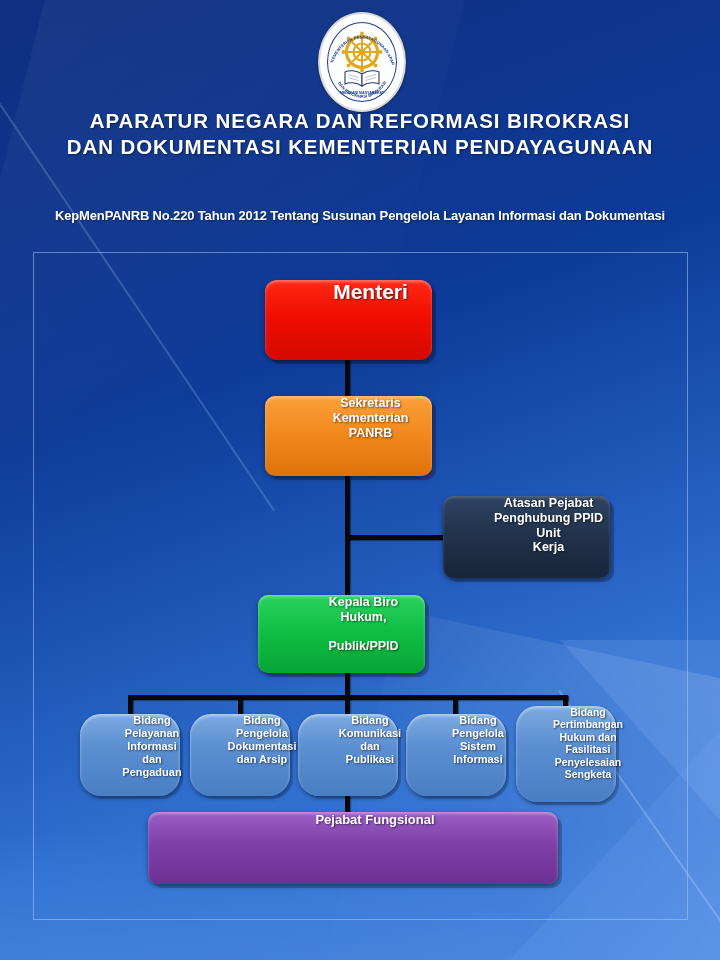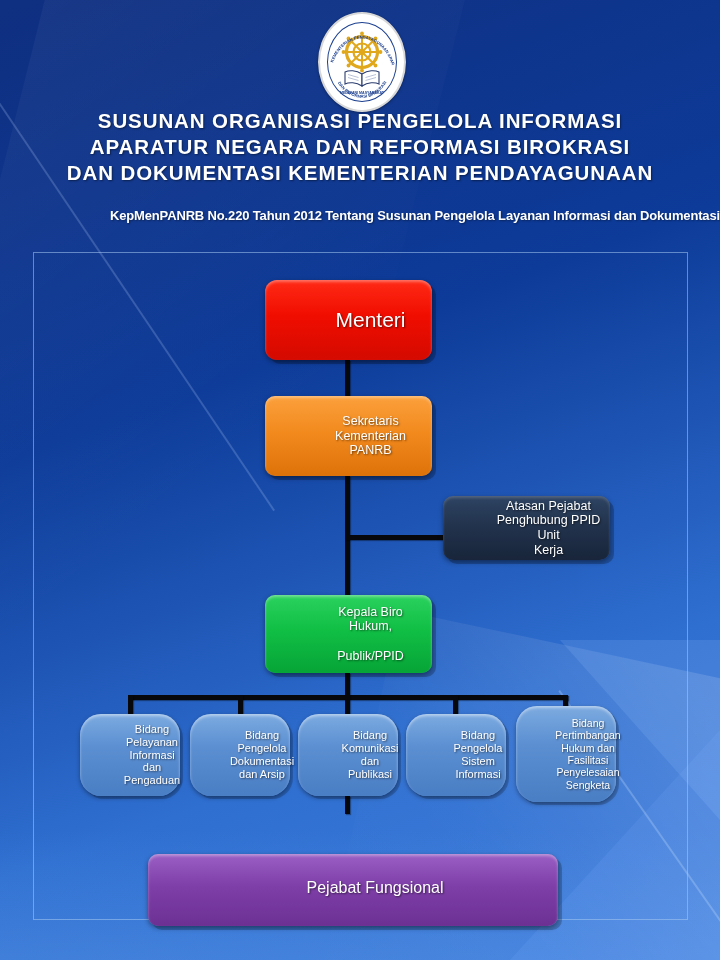--- a/index.html
+++ b/index.html
@@ -101,21 +101,21 @@
     font-weight: bold;
     letter-spacing: 0.9px;
     line-height: 26px;
     text-shadow: 1px 1px 2px rgba(0,0,0,0.45);
     white-space: nowrap;
   }
   .subtitle {
     position: absolute;
     left: 0; right: 0;
     top: 208px;
-    text-align: right;
+    text-align: center;
     color: #ffffff;
     font-size: 13px;
     font-weight: bold;
     letter-spacing: -0.15px;
     text-shadow: 1px 1px 2px rgba(0,0,0,0.40);
     white-space: nowrap;
   }
 
   
   .chart-frame {
@@ -131,25 +131,25 @@
     position: absolute;
     background: #06080c;
     box-shadow: 1px 1px 1px rgba(0,0,0,0.35);
   }
 
   
   .node {
     position: absolute;
     box-sizing: border-box;
     display: flex;
-    align-items: center;
+    align-items: flex-start;
     justify-content: center;
     text-align: center;
     color: #ffffff;
-    font-weight: normal;
+    font-weight: bold;
     text-shadow: 1px 1px 2px rgba(0,0,0,0.55);
     border-radius: 10px;
     line-height: 1.18;
     padding-left: 44px;
   }
   .node .lbl { display: block; padding: 0 6px; }
 
   .node-menteri {
     left: 265px; top: 280px;
     width: 167px; height: 80px;
@@ -162,52 +162,51 @@
   .node-sekretaris {
     left: 265px; top: 396px;
     width: 167px; height: 80px;
     font-size: 12.5px;
     background: linear-gradient(180deg, #fba03c 0%, #f28a1e 45%, #dd7209 100%);
     box-shadow: 4px 4px 0 rgba(0,0,0,0.22), 0 2px 5px rgba(0,0,0,0.4),
                 inset 0 2px 3px rgba(255,255,255,0.35);
   }
   .node-atasan {
     left: 443px; top: 496px;
-    width: 167px; height: 64px;
+    width: 167px; height: 82px;
     font-size: 12.5px;
     background: linear-gradient(180deg, #2e4463 0%, #22334d 45%, #18253a 100%);
     box-shadow: 4px 4px 0 rgba(0,0,0,0.22), 0 2px 5px rgba(0,0,0,0.4),
                 inset 0 2px 3px rgba(255,255,255,0.18);
   }
   .node-kabiro {
-    left: 265px; top: 595px;
+    left: 258px; top: 595px;
     width: 167px; height: 78px;
     font-size: 12.5px;
     background: linear-gradient(180deg, #2ad15e 0%, #11bf45 45%, #06a436 100%);
     box-shadow: 4px 4px 0 rgba(0,0,0,0.22), 0 2px 5px rgba(0,0,0,0.4),
                 inset 0 2px 3px rgba(255,255,255,0.35);
   }
   .node-bidang {
     top: 714px;
     width: 100px; height: 82px;
     font-size: 11px;
     border-radius: 21px;
     background: linear-gradient(180deg, #7dabe0 0%, #5b8fd2 40%, #4a7ec4 100%);
     box-shadow: 3px 3px 0 rgba(0,0,0,0.18), 0 2px 4px rgba(0,0,0,0.35),
                 inset 0 2px 3px rgba(255,255,255,0.45);
   }
   .node-fungsional {
     left: 148px; top: 812px;
     width: 410px; height: 72px;
-    font-size: 16px;
+    font-size: 13px;
     border-radius: 10px;
     background: linear-gradient(180deg, #9a5fc4 0%, #7e3fa8 45%, #6c3093 100%);
     box-shadow: 4px 4px 0 rgba(0,0,0,0.20), 0 2px 5px rgba(0,0,0,0.4),
                 inset 0 2px 3px rgba(255,255,255,0.35);
-    margin-top: 42px;
   }
   .node-fungsional .lbl span { display: block; }
   .node-fungsional .fl1 { margin-bottom: 4px; }
 </style>
 </head>
 <body>
 
 <div id="poster">
 
   <div class="deco deco-tl"></div>
@@ -265,21 +264,20 @@
         </text>
         <text font-family="'Liberation Sans', sans-serif" font-size="4.2" fill="#1b3f8f" font-weight="bold">
           <textPath href="#arcBot" startOffset="14%">DAN REFORMASI BIROKRASI</textPath>
         </text>
         <text x="42" y="80" text-anchor="middle" font-family="'Liberation Sans', sans-serif" font-size="3.6" fill="#1b3f8f" font-weight="bold">MELAYANI MASYARAKAT</text>
       </svg>
     </div>
   </div>
 
   <div class="title-block">
-    <div class="title-line">SUSUNAN ORGANISASI PENGELOLA INFORMASI</div>
     <div class="title-line">APARATUR NEGARA DAN REFORMASI BIROKRASI</div>
     <div class="title-line">DAN DOKUMENTASI KEMENTERIAN PENDAYAGUNAAN</div>
   </div>
   <div class="subtitle">KepMenPANRB No.220 Tahun 2012 Tentang Susunan Pengelola Layanan Informasi dan Dokumentasi</div>
 
   <div class="chart-frame"></div>
 
   <div class="conn" style="left:345px; top:360px; width:5px; height:36px;"></div>
 
   <div class="conn" style="left:345px; top:476px; width:5px; height:119px;"></div>

